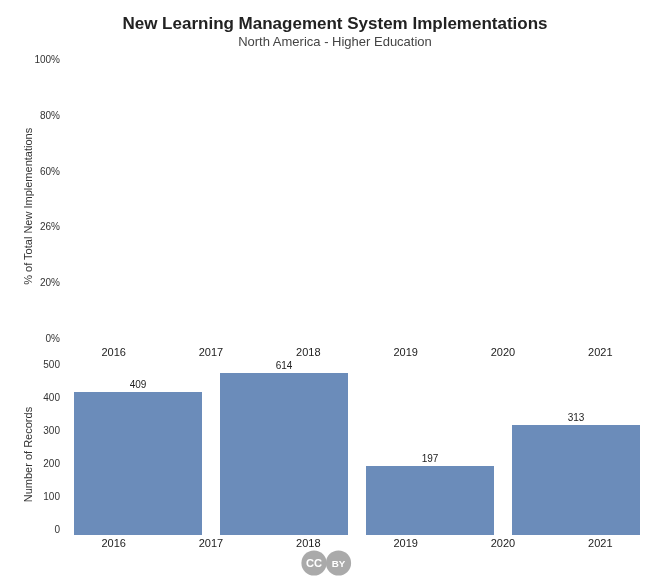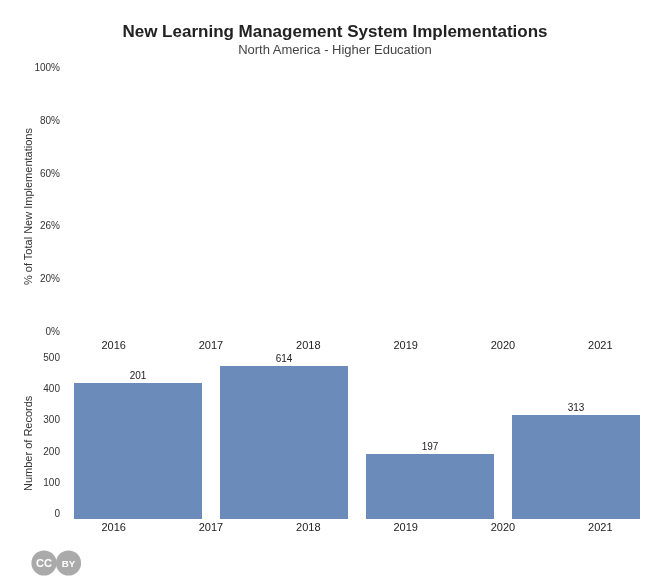--- a/index.html
+++ b/index.html
@@ -15,21 +15,21 @@
       height: 587px;
       padding: 10px 20px;
       display: flex;
       flex-direction: column;
     }
     .title {
       text-align: center;
       font-size: 17px;
       font-weight: bold;
       color: #222;
-      margin-top: 12px;
+      margin-top: 4px;
     }
     .subtitle {
       text-align: center;
       font-size: 13px;
       color: #444;
       margin-bottom: 6px;
     }
     .chart-area {
       display: flex;
       flex-direction: row;
@@ -174,23 +174,24 @@
     .y-ticks-bottom {
       display: flex;
       flex-direction: column-reverse;
       justify-content: space-between;
       height: 100%;
       margin-right: 4px;
       flex-shrink: 0;
     }
     .footer {
       display: flex;
+      flex-direction: column;
       justify-content: space-between;
       align-items: center;
-      margin-top: 16px;
+      margin-top: 0;
       padding: 0 10px;
     }
     .cc-badge {
       display: flex;
       align-items: center;
       gap: 4px;
     }
     .cc-icon {
       width: 70px;
       height: 28px;
@@ -354,21 +355,21 @@
         <div class="y-ticks-bottom" id="bottom-yticks" style="width:26px;">
             <div class="y-tick">0</div>
             <div class="y-tick">100</div>
             <div class="y-tick">200</div>
             <div class="y-tick">300</div>
             <div class="y-tick">400</div>
             <div class="y-tick">500</div>
           </div>
         <div class="bottom-bars-area" id="bottom-bars">
             <div class="bottom-bar-group">
-              <div class="bottom-bar-value">201</div>
+              <div class="bottom-bar-value">409</div>
               <div class="bottom-bar" style="width: 100%; height: 81.8%;"></div>
             </div>
             <div class="bottom-bar-group">
               <div class="bottom-bar-value">614</div>
               <div class="bottom-bar" style="width: 100%; height: 97.6%;"></div>
             </div>
             <div class="bottom-bar-group">
               <div class="bottom-bar-value">197</div>
               <div class="bottom-bar" style="width: 100%; height: 39.4%;"></div>
             </div>

